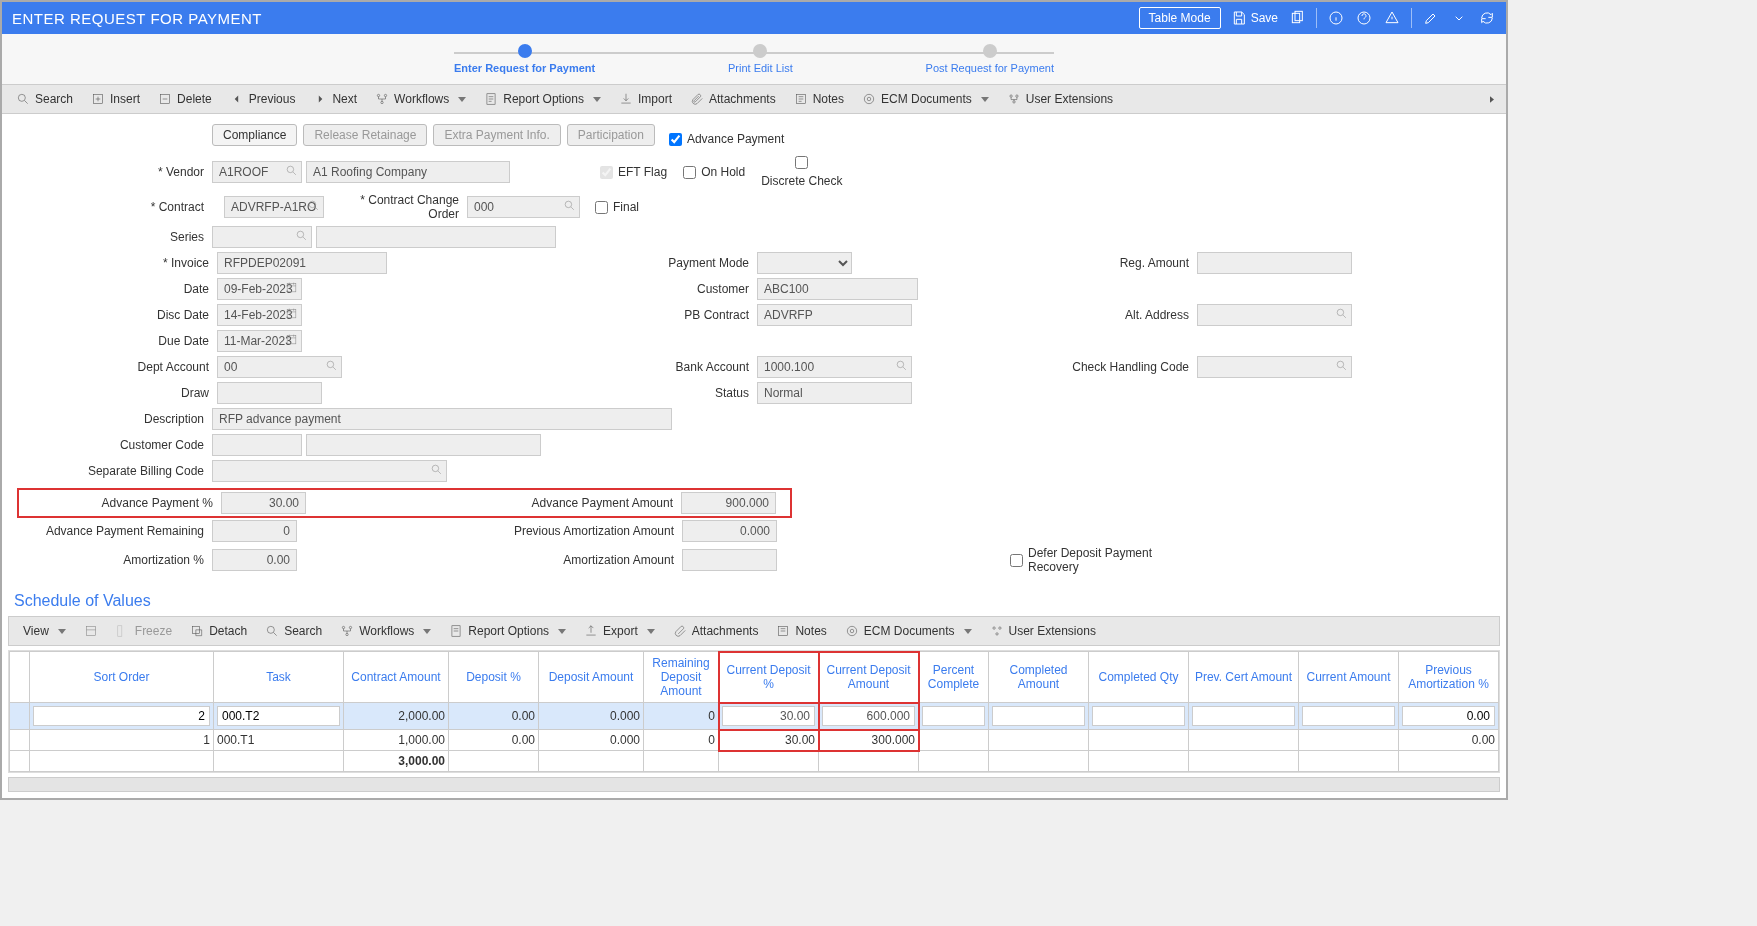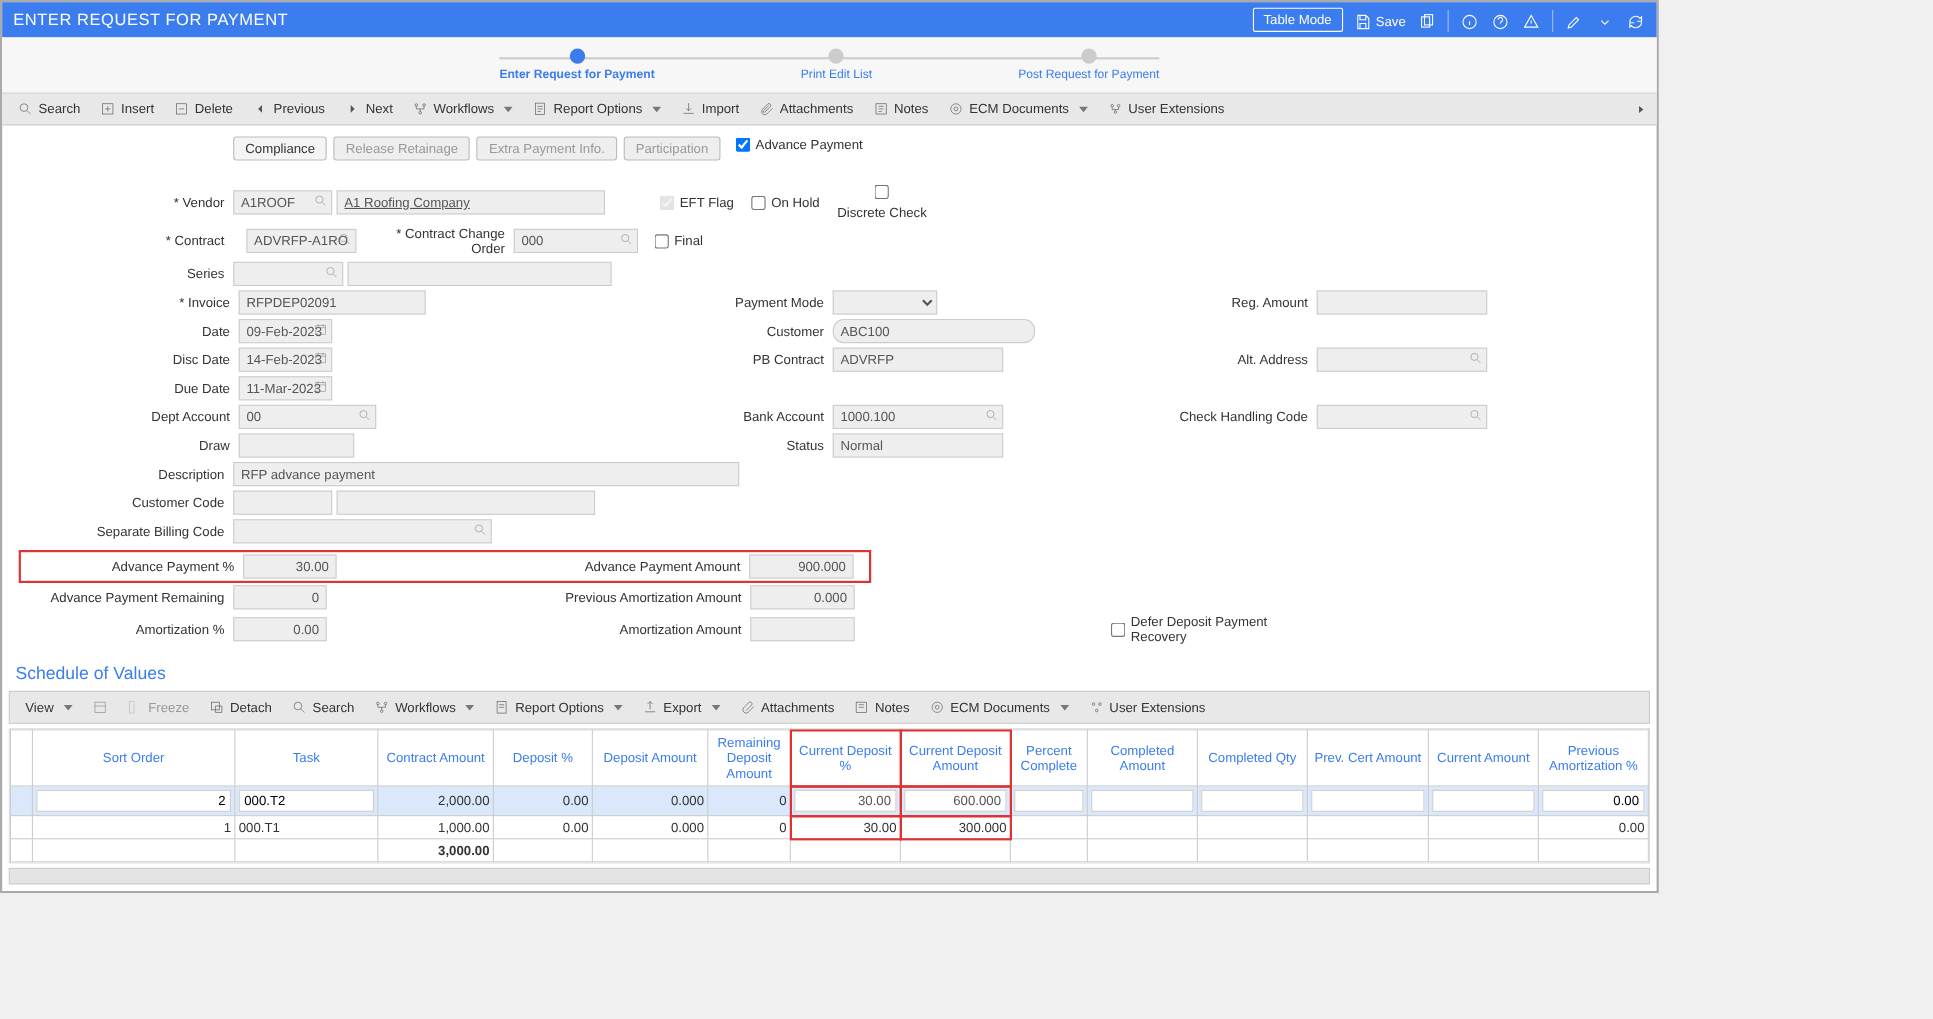--- a/index.html
+++ b/index.html
@@ -1,39 +1,39 @@
 <!DOCTYPE html>
 <html><head>
 <meta charset="utf-8">
 <style>
 * { box-sizing: border-box; margin: 0; padding: 0; font-family: Arial, Helvetica, sans-serif; }
 body { background: #f0f0f0; font-size: 12px; color: #333; }
 .container { width: 1508px; border: 2px solid #aaa; background: #fff; margin: 0; }
 .header-bar { background: #3b7cee; color: #fff; height: 32px; display: flex; align-items: center; padding: 0 10px; justify-content: space-between; }
 .header-bar .title { font-size: 15px; font-weight: normal; letter-spacing: 0.5px; }
-.header-right { display: flex; align-items: flex-end; gap: 10px; }
+.header-right { display: flex; align-items: center; gap: 10px; }
 .btn-outline { border: 1px solid #fff; color: #fff; background: transparent; padding: 3px 9px; font-size: 12px; cursor: pointer; border-radius: 2px; }
 .hicon { width: 18px; height: 18px; display: inline-flex; align-items: center; justify-content: center; color: #fff; cursor: pointer; }
 .hicon svg { width: 16px; height: 16px; stroke: #fff; fill: none; stroke-width: 1.5; }
 
 .stepper { height: 50px; display: flex; align-items: center; justify-content: center; background: #f7f7f7; position: relative; }
 .stepper-inner { display: flex; align-items: center; width: 600px; justify-content: space-between; position: relative; }
 .stepper-line { position: absolute; top: 8px; left: 0; right: 0; height: 2px; background: #ccc; z-index: 0; }
 .step { display: flex; flex-direction: column; align-items: center; z-index: 1; cursor: pointer; }
 .step-dot { width: 14px; height: 14px; border-radius: 50%; background: #ccc; border: 2px solid #ccc; }
 .step.active .step-dot { background: #3b7cee; border-color: #3b7cee; }
 .step-label { font-size: 11px; color: #3b7cee; margin-top: 4px; font-weight: bold; }
 .step:not(.active) .step-label { font-weight: normal; }
 
 .toolbar { background: #e8e8e8; border-top: 1px solid #ccc; border-bottom: 1px solid #ccc; height: 30px; display: flex; align-items: center; padding: 0 6px; gap: 2px; }
 .tb-btn { display: flex; align-items: center; gap: 5px; padding: 4px 8px; font-size: 12px; color: #333; cursor: pointer; border-radius: 2px; }
 .tb-drop { width:0;height:0;border-left:4px solid transparent;border-right:4px solid transparent;border-top:5px solid #777;margin-left:4px;cursor:pointer; }
 
 .form-area { padding: 10px 15px 10px 15px; display: grid; grid-template-columns: 1fr; }
-.tabs-row { display: flex; align-items: flex-start; gap: 6px; margin-left: 195px; margin-bottom: 20px; }
+.tabs-row { display: flex; align-items: flex-end; gap: 6px; margin-left: 195px; margin-bottom: 8px; }
 .tab-btn { border: 1px solid #bbb; background: #f4f4f4; padding: 3px 10px; font-size: 12px; border-radius: 3px; cursor: pointer; color: #333; }
 .tab-btn.disabled { color: #999; background: #eee; }
 .chk-lbl { display: flex; align-items: center; gap: 5px; margin-left: 8px; font-size: 12px; }
 .chk-lbl input { width: 13px; height: 13px; }
 .lbl { text-align: right; padding: 4px 8px 4px 0; font-size: 12px; color: #333; align-self: center; }
 .lbl.req::before { content: "* "; color: #333; }
 .inp { border: 1px solid #ccc; background: #eee; padding: 3px 6px; font-size: 12px; height: 22px; color: #555; }
 .inp.white { background: #fff; }
 .inp-look { position: relative; display: inline-flex; align-items: center; }
 .inp-look .mag { position: absolute; right: 4px; color: #888; pointer-events: none; }
@@ -244,21 +244,21 @@
     <div class="three-col" style="grid-template-columns:195px 380px auto;">
       <div class="lbl req">Vendor</div>
       <div class="ctrl">
         <span class="inp-look">
             <input class="inp" style="width: 90px;" value="A1ROOF">
             <span class="mag"><svg viewBox="0 0 24 24" fill="none" stroke="#888">
                 <circle cx="10" cy="10" r="6"></circle>
                 <path d="M15 15l5 5"></path>
               </svg></span>
           </span>
-        <input class="inp" style="width: 244px; text-decoration: underline;" value="A1 Roofing Company">
+        <input class="inp" style="width: 204px;" value="A1 Roofing Company">
       </div>
       <div class="ctrl">
         <label class="chk-lbl">
             <input type="checkbox" disabled="" checked="" style="opacity: 0.6;">
             <span>EFT Flag</span>
           </label>
         <label class="chk-lbl" style="margin-left:12px;">
             <input type="checkbox" style="">
             <span>On Hold</span>
           </label>
@@ -333,21 +333,21 @@
           <span class="inp-look">
             <input class="inp" style="width: 85px;" value="09-Feb-2023">
             <span class="cal"><svg viewBox="0 0 24 24" fill="none" stroke="#888">
                 <rect x="4" y="5" width="16" height="15"></rect>
                 <path d="M4 9h16M8 3v4M16 3v4"></path>
               </svg></span>
           </span>
         </div>
       <div class="lbl">Customer</div>
       <div class="ctrl">
-          <input class="inp" style="width: 184px; border-radius: 10px;" value="ABC100">
+          <input class="inp" style="width: 161px;" value="ABC100">
         </div>
       <div></div>
         <div></div>
     </div>
 
     <div class="three-col">
       <div class="lbl">Disc Date</div>
       <div class="ctrl">
           <span class="inp-look">
             <input class="inp" style="width: 85px;" value="14-Feb-2023">

